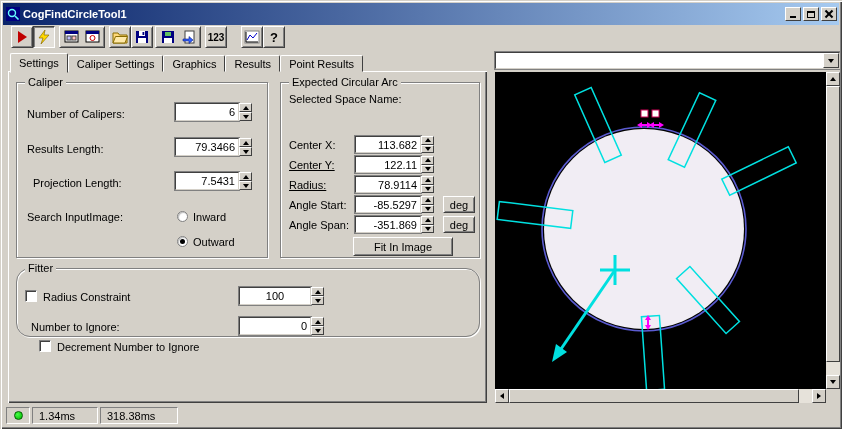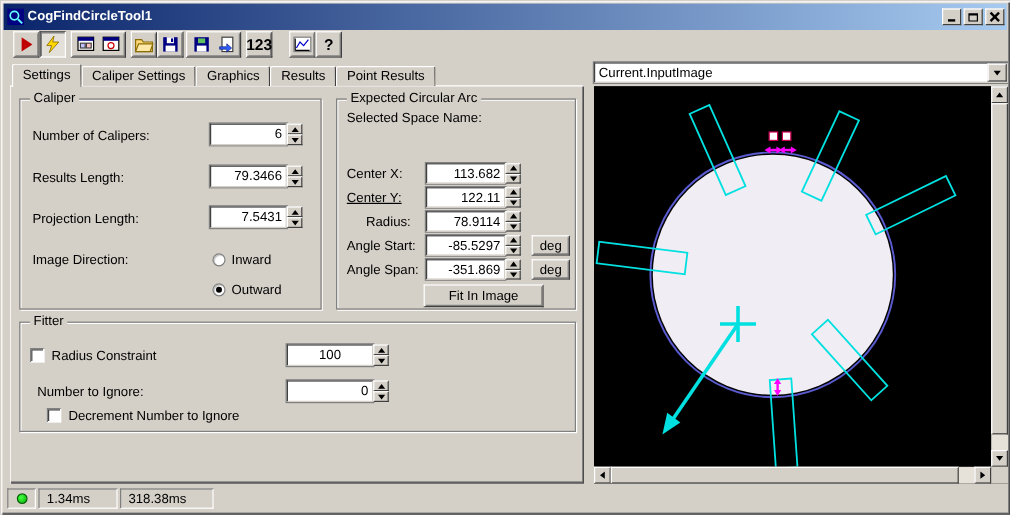--- a/index.html
+++ b/index.html
@@ -47,21 +47,21 @@
     border-color:#404040 #fff #fff #404040;
     box-shadow: inset 1px 1px 0 #808080; background:#e3e0da;
   }
   .tgroup {
     position:absolute; top:3px; height:22px; background:#d4d0c8;
     border:1px solid; border-color:#fff #404040 #404040 #fff;
     box-shadow: inset 1px 1px 0 #d4d0c8, inset -1px -1px 0 #808080;
     display:flex; align-items:center; padding:0 1px;
   }
   .tgroup .gicon { width:21px; height:18px; display:flex; align-items:center; justify-content:center; }
-  .tlabel { font-weight:bold; font-size:13px; }
+  .tlabel { font-weight:bold; font-size:10px; }
 
   
   .tabs { position:absolute; left:10px; top:52px; height:20px; display:flex; align-items:flex-end; z-index:3; }
   .tab {
     height:17px; line-height:16px; padding:0 8px; background:#d4d0c8;
     border:1px solid; border-color:#fff #404040 #d4d0c8 #fff;
     border-top-left-radius:2px; border-top-right-radius:2px; white-space:nowrap;
   }
   .tab.active { height:20px; line-height:19px; margin-bottom:-1px; position:relative; z-index:4; }
 
@@ -272,32 +272,32 @@
       <input class="field" style="left: 158px; top: 55px; width: 64px;" readonly="" value="79.3466">
       <div class="spin" style="left:222px; top:55px;">
         <div class="spinbtn">
             <span class="tri-up"></span>
           </div>
         <div class="spinbtn">
             <span class="tri-down"></span>
           </div>
       </div>
 
-      <span class="lbl" style="left:10px; top:94px;">Projection Length:</span>
+      <span class="lbl" style="left:16px; top:94px;">Projection Length:</span>
       <input class="field" style="left: 158px; top: 89px; width: 64px;" readonly="" value="7.5431">
       <div class="spin" style="left:222px; top:89px;">
         <div class="spinbtn">
             <span class="tri-up"></span>
           </div>
         <div class="spinbtn">
             <span class="tri-down"></span>
           </div>
       </div>
 
-      <span class="lbl" style="left:10px; top:128px;">Image Direction:</span>
+      <span class="lbl" style="left:10px; top:128px;">Search InputImage:</span>
       <span class="radio" style="left:160px; top:128px;"></span>
       <span class="lbl" style="left:176px; top:128px;">Inward</span>
       <span class="radio checked" style="left:160px; top:153px;"></span>
       <span class="lbl" style="left:176px; top:153px;">Outward</span>
     </div>
 
     <div class="group" style="left:272px; top:11px; width:200px; height:176px;">
       <span class="gtitle">Expected Circular Arc</span>
 
       <span class="lbl" style="left:8px; top:10px;">Selected Space Name:</span>
@@ -317,21 +317,21 @@
       <input class="field" style="left: 74px; top: 73px; width: 66px; height: 17px;" readonly="" value="122.11">
       <div class="spin" style="left:140px; top:73px; height:17px;">
         <div class="spinbtn">
             <span class="tri-up"></span>
           </div>
         <div class="spinbtn">
             <span class="tri-down"></span>
           </div>
       </div>
 
-      <span class="lbl" style="left:24px; top:96px;">Radius:</span>
+      <span class="lbl" style="left:8px; top:96px;text-decoration:underline;">Radius:</span>
       <input class="field" style="left: 74px; top: 93px; width: 66px; height: 17px;" readonly="" value="78.9114">
       <div class="spin" style="left:140px; top:93px; height:17px;">
         <div class="spinbtn">
             <span class="tri-up"></span>
           </div>
         <div class="spinbtn">
             <span class="tri-down"></span>
           </div>
       </div>
 
@@ -361,21 +361,21 @@
       </div>
       <div class="pushbtn" style="left:162px; top:133px; width:32px; height:17px;">
         <span>deg</span>
       </div>
 
       <div class="pushbtn" style="left:72px; top:154px; width:100px; height:19px;">
         <span>Fit In Image</span>
       </div>
     </div>
 
-    <div class="group" style="left:8px; top:197px; width:464px; height:92px;">
+    <div class="group" style="left:8px; top:197px; width:464px; height:69px;border-radius:14px;">
       <span class="gtitle">Fitter</span>
 
       <span class="checkbox" style="left:8px; top:21px;"></span>
       <span class="lbl" style="left:26px; top:22px;">Radius Constraint</span>
       <input class="field" style="left: 222px; top: 18px; width: 72px; text-align: center;" readonly="" value="100">
       <div class="spin" style="left:294px; top:18px;">
         <div class="spinbtn">
             <span class="tri-up"></span>
           </div>
         <div class="spinbtn">
@@ -393,21 +393,20 @@
             <span class="tri-down"></span>
           </div>
       </div>
 
       <span class="checkbox" style="left:22px; top:71px;"></span>
       <span class="lbl" style="left:40px; top:72px;">Decrement Number to Ignore</span>
     </div>
   </div>
 
   <div class="combo" style="left:495px; top:52px; width:345px; height:17px;">
-    <span class="ctext">Current.InputImage</span>
     <div class="cbtn" style="width:16px; height:15px;">
         <span class="tri-down"></span>
       </div>
   </div>
 
   <div class="img-area">
     <div class="viewport">
       <svg width="331" height="317" viewBox="0 0 331 317">
         <rect width="331" height="317" fill="#000000"></rect>
         <circle cx="149" cy="157" r="100" fill="#f1edf4"></circle>

